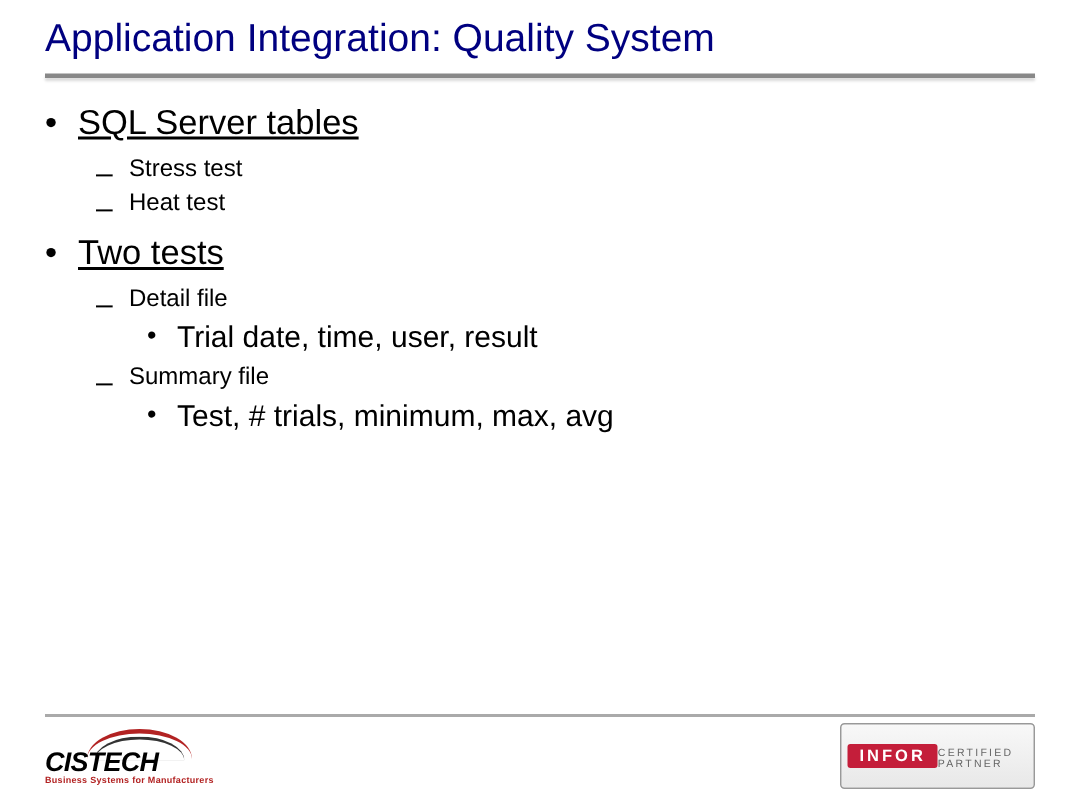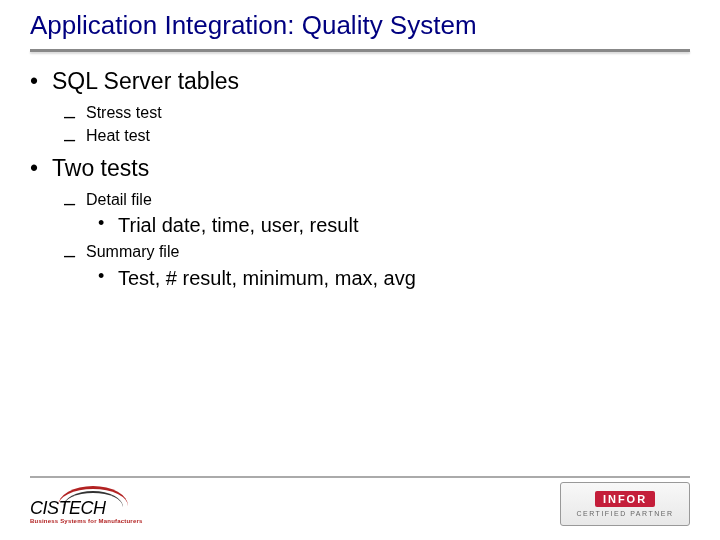--- a/index.html
+++ b/index.html
@@ -36,20 +36,21 @@
     .content {
       padding: 14px 30px 0 30px;
     }
     .bullet-l1 {
       font-size: 23px;
       color: #000;
       margin-bottom: 6px;
       padding-left: 22px;
       position: relative;
       line-height: 1.35;
+      text-decoration: underline;
     }
     .bullet-l1::before {
       content: "•";
       position: absolute;
       left: 0;
       top: 0;
       font-size: 23px;
     }
     .bullet-l2 {
       font-size: 16px;
@@ -118,21 +119,21 @@
       border-radius: 50% 50% 0 0 / 100% 100% 0 0;
       position: absolute;
       top: 5px;
       left: 33px;
     }
     .logo-left .name {
       position: absolute;
       top: 12px;
       left: 0;
       font-family: Arial Black, Arial, sans-serif;
-      font-weight: 400;
+      font-weight: 700;
       font-size: 18px;
       letter-spacing: -0.5px;
       color: #000;
       font-style: italic;
     }
     .logo-left .tagline {
       position: absolute;
       top: 32px;
       left: 0;
       font-size: 6px;
@@ -143,21 +144,21 @@
     .logo-right {
       position: absolute;
       bottom: 14px;
       right: 30px;
       width: 130px;
       height: 44px;
       border: 1px solid #999;
       border-radius: 3px;
       background: linear-gradient(#f8f8f8, #e8e8e8);
       display: flex;
-      flex-direction: column;
+      flex-direction: row;
       align-items: center;
       justify-content: center;
       padding: 4px;
     }
     .logo-right .infor-box {
       background: #c41e3a;
       color: #fff;
       font-family: Arial, sans-serif;
       font-weight: bold;
       font-size: 11px;
@@ -184,21 +185,21 @@
     <div class="bullet-l1">SQL Server tables</div>
     <div class="group">
       <div class="bullet-l2 tight">Stress test</div>
       <div class="bullet-l2">Heat test</div>
     </div>
     <div class="bullet-l1">Two tests</div>
     <div class="group">
       <div class="bullet-l2 tight">Detail file</div>
       <div class="bullet-l3">Trial date, time, user, result</div>
       <div class="bullet-l2 tight">Summary file</div>
-      <div class="bullet-l3">Test, # result, minimum, max, avg</div>
+      <div class="bullet-l3">Test, # trials, minimum, max, avg</div>
     </div>
   </div>
 
   <div class="footer-line"></div>
 
   <div class="logo-left">
     <div class="arc"></div>
     <div class="arc2"></div>
     <div class="name">CISTECH</div>
     <div class="tagline">Business Systems for Manufacturers</div>

